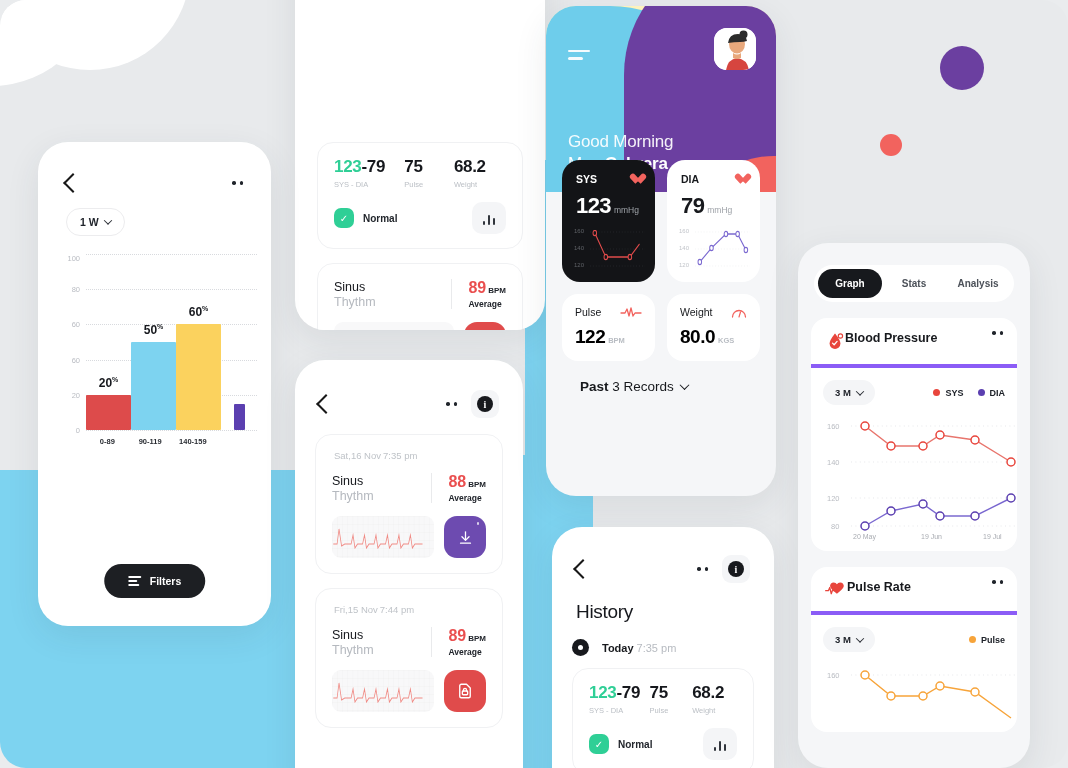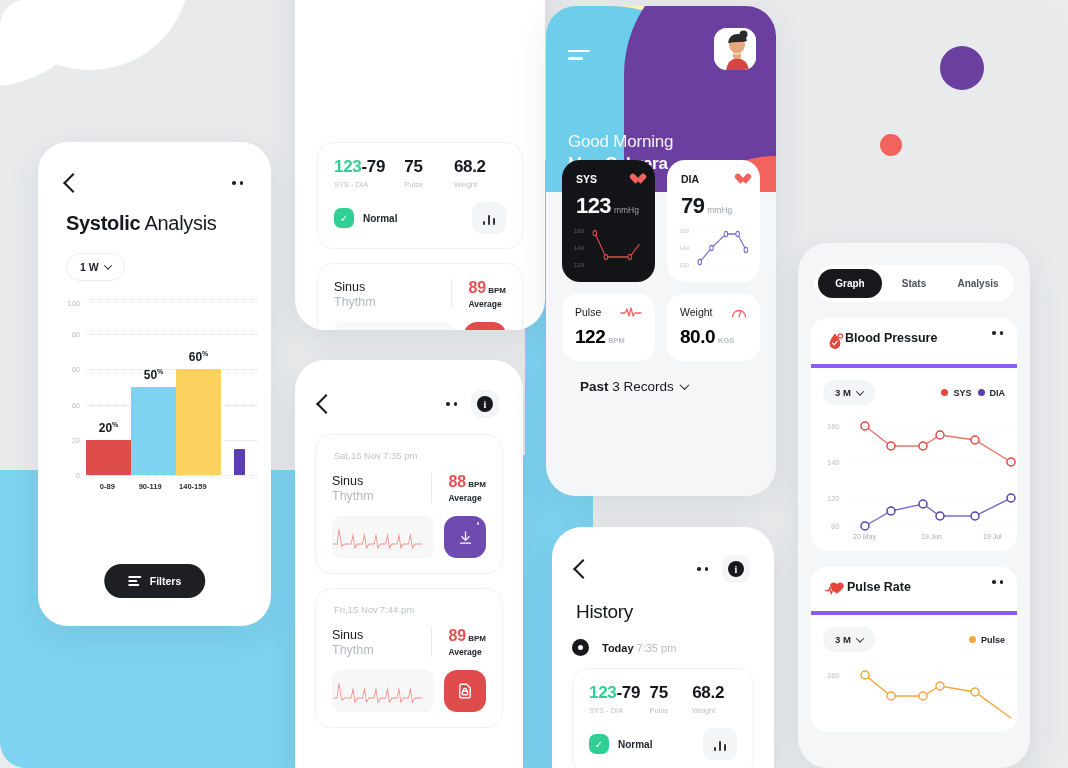--- a/index.html
+++ b/index.html
@@ -258,21 +258,21 @@
   #card-right { left: 798px; top: 243px; width: 232px; height: 525px; background:#f5f6f8; }
   .tabbar { margin: 22px 16px 0 16px; background:#fff; border-radius:22px; display:flex; padding:4px; }
   .tab { flex:1; text-align:center; padding: 9px 0; font-size:10px; font-weight:700; color:#4c5159;
          border-radius:18px; }
   .tab.active { background:#17191d; color:#fff; }
 
   .panel-card { margin: 16px 13px 0 13px; background:#fff; border-radius:16px; overflow:hidden; }
   .panel-head { display:flex; align-items:flex-start; padding: 13px 14px; border-bottom:4px solid #8b5cf6; }
   .panel-title { flex:1; font-size:12.5px; font-weight:700; color:#17191d; }
   .panel-body { padding: 12px 12px 10px; }
-  .legend-row { display:flex; align-items:center; gap:6px; }
+  .legend-row { display:flex; align-items:center; gap:14px; }
   .sel-pill { display:inline-flex; align-items:center; gap:6px; background:#f4f5f7; border-radius:16px;
               padding: 7px 12px; font-size:9.5px; font-weight:700; color:#20242b; }
   .legend-sp { flex:1; }
   .legend-item { display:flex; align-items:center; gap:5px; font-size:9px; font-weight:700; color:#20242b; }
   .legend-dot { width:7px; height:7px; border-radius:50%; }
   .line-chart { margin-top: 8px; position:relative; }
 
   svg { display:block; }
 </style>
 </head>
@@ -347,23 +347,20 @@
 
   <div class="deco deco-blue-right"></div>
 
   <div class="phone" id="card-systolic">
     <div class="c1-head">
       <div class="back-chevron"></div>
       <div class="dots-h">
           <i></i>
           <i></i>
         </div>
-    </div>
-    <div class="c1-title">
-      <b>Systolic</b><span> Analysis</span>
     </div>
     <div class="pill-select">
       <span>1 W</span>
       <span class="chev-d"></span>
     </div>
 
     <div class="bar-chart">
       <div class="bc-plot" id="bc-grids">
           <div class="bc-grid" style="top: 176px;"></div>
           <div class="bc-grid" style="top: 140.8px;"></div>

